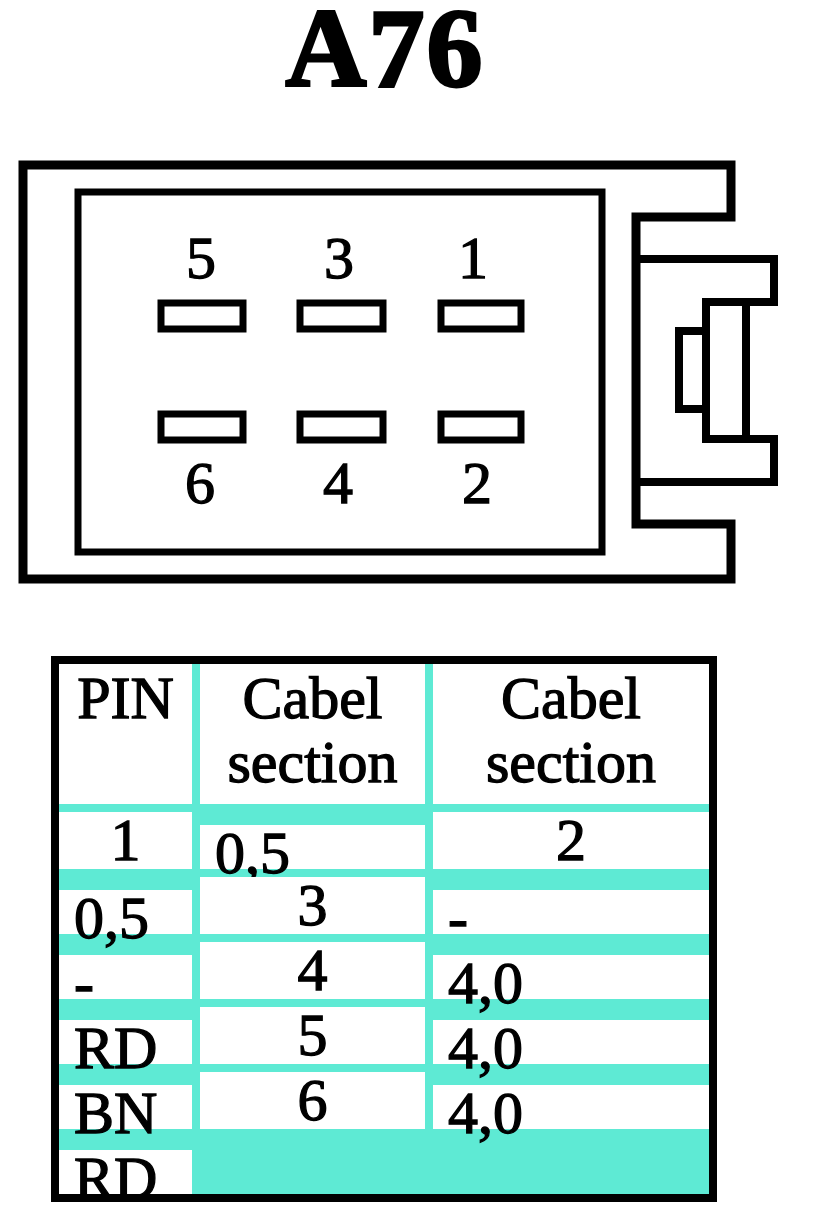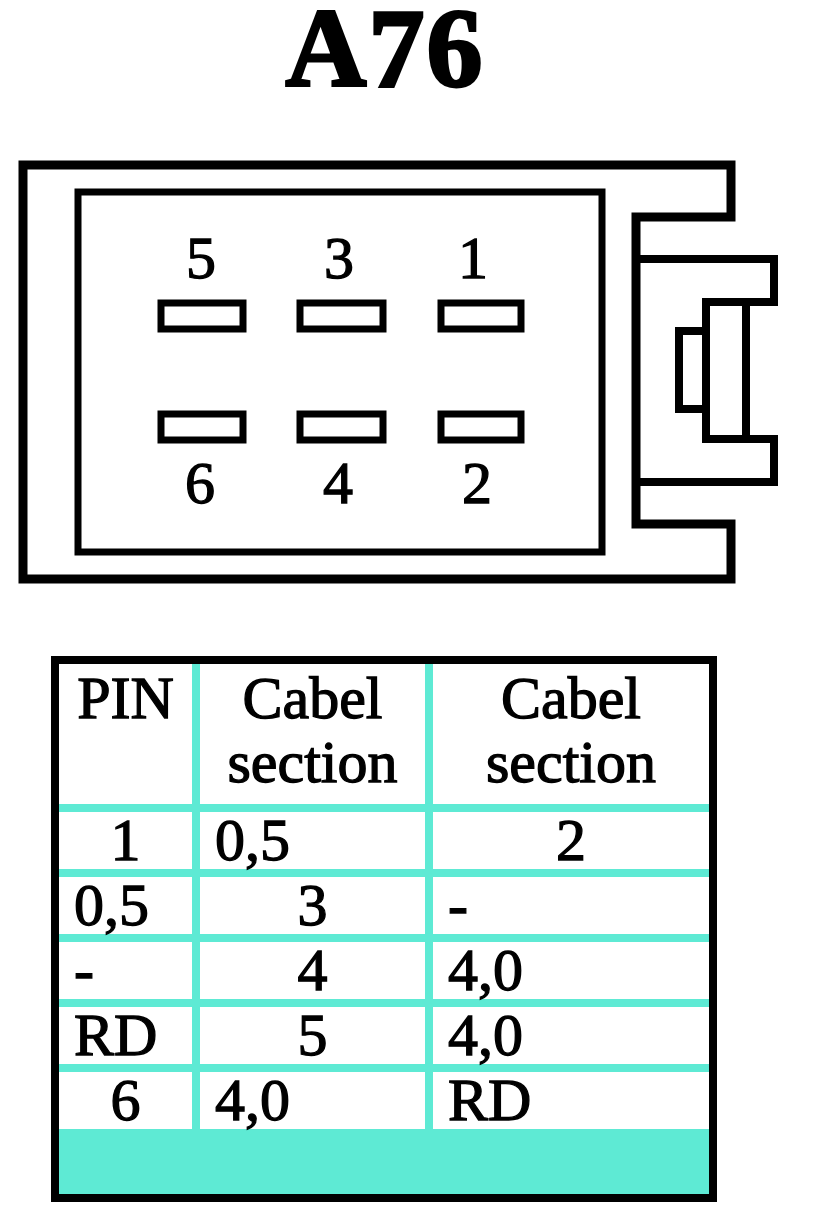--- a/index.html
+++ b/index.html
@@ -71,20 +71,21 @@
     padding-top: 2px;
     line-height: 64px;
   }
   .cell.num {
     text-align: center;
     line-height: 57px;
   }
   .cell.val {
     padding-left: 15px;
     line-height: 57px;
+    margin-top: 13px;
   }
 </style>
 </head>
 <body>
 
 <div class="page">
 
   <div class="title">A76</div>
 
   <svg class="connector" width="816" height="620" viewBox="0 0 816 620" xmlns="http://www.w3.org/2000/svg">
@@ -122,19 +123,20 @@
     <div class="cell num">3</div>
     <div class="cell val">-</div>
     <div class="cell val">-</div>
 
     <div class="cell num">4</div>
     <div class="cell val">4,0</div>
     <div class="cell val">RD</div>
 
     <div class="cell num">5</div>
     <div class="cell val">4,0</div>
+    <div class="cell val">BN</div>
 
     <div class="cell num">6</div>
     <div class="cell val">4,0</div>
     <div class="cell val">RD</div>
   </div>
 
 </div>
 
 </body></html>

